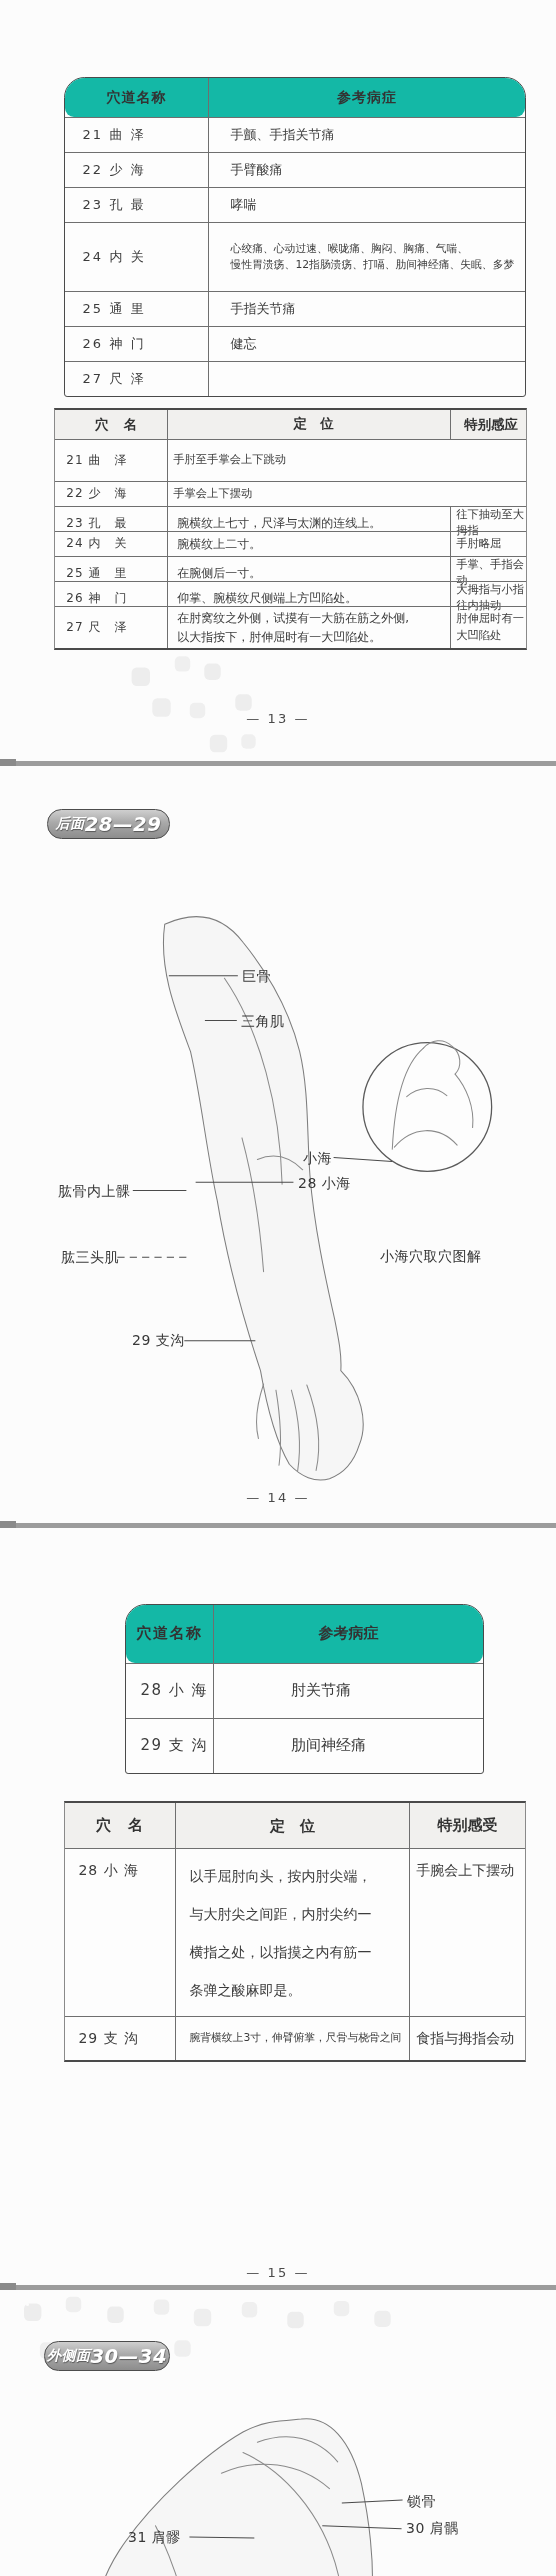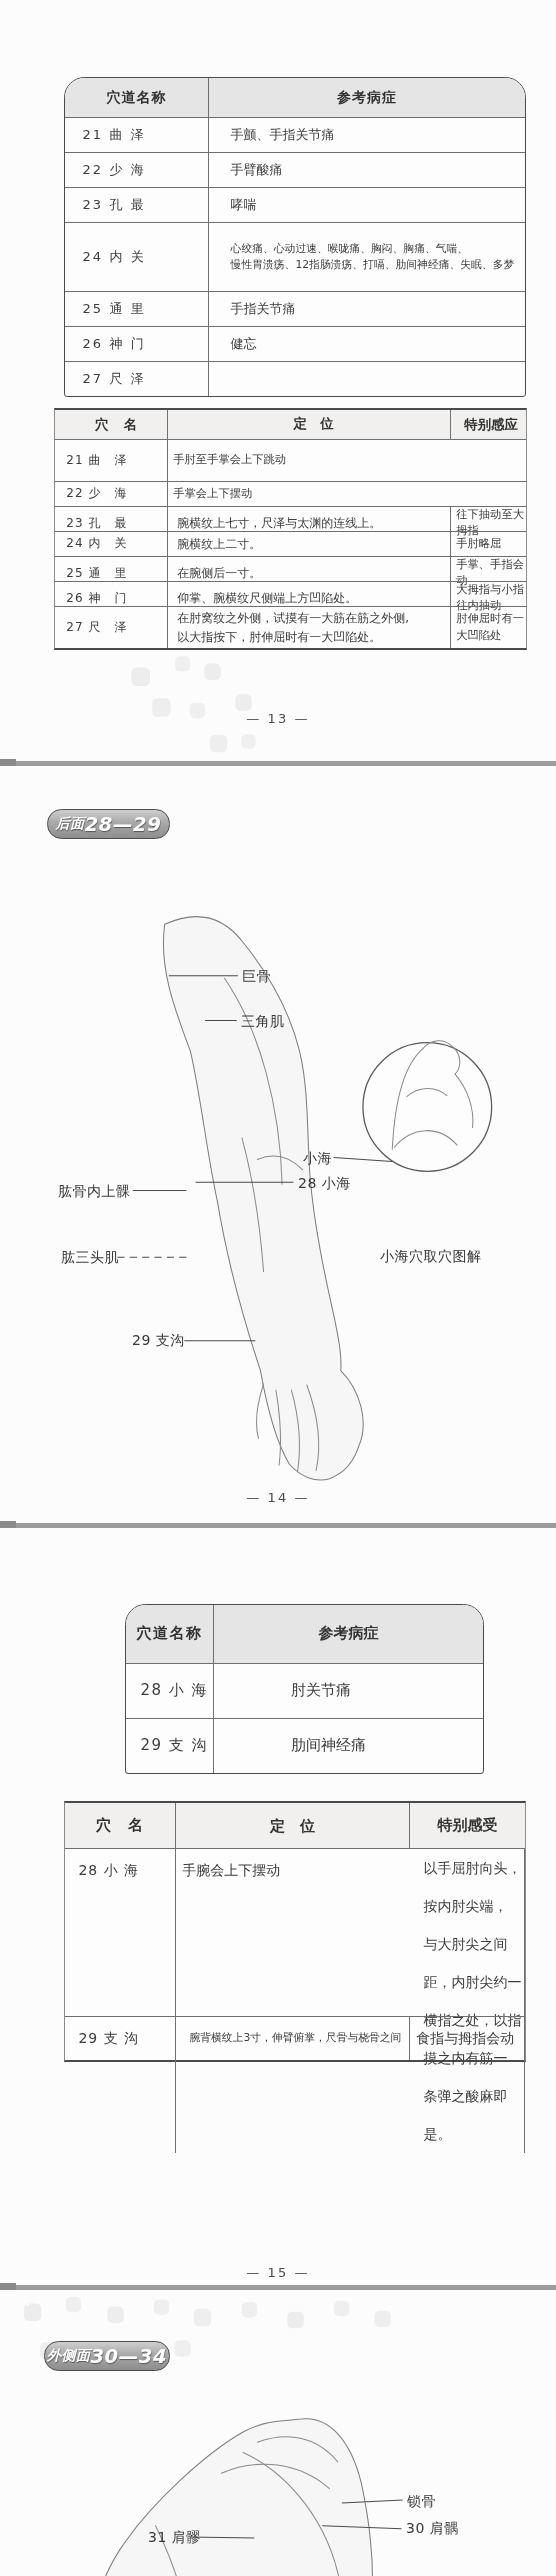--- a/index.html
+++ b/index.html
@@ -11,21 +11,21 @@
   }
   
   .divider{position:absolute;left:0;width:556px;height:5.2px;background:#9c9c9c;}
   .divider .notch{position:absolute;left:0;top:-2.1px;width:15.5px;height:7.2px;background:#8a8a8a;}
   
   .tbl{position:absolute;background:#fdfdfd;}
   .tbl .tr{display:grid;position:relative;}
   .tbl .tr + .tr{border-top:0.5px solid #6f6f6f;}
   .tbl .td{display:flex;align-items:center;white-space:pre-line;line-height:1.45;}
   .rounded{border:1px solid #4a4a4a;border-radius:20.6px 20.6px 3.1px 3.1px;overflow:hidden;}
-  .rounded .th{background:#e5e5e5;}
+  .rounded .th{background:#14b8a6;border-radius:9px;}
   .dbl{border-top:2.6px double #4a4a4a;border-bottom:2.6px double #4a4a4a;
        border-left:0.5px solid #8a8a8a;border-right:0.5px solid #8a8a8a;}
   .dbl .th{background:#f1f0ee;}
   .th .td{font-weight:700;color:#333;justify-content:center;}
   
   .t1-13{left:64px;top:77px;width:460px;}
   .t1-13 .tr{grid-template-columns:144px 1fr;}
   .t1-13 .td{font-size:13px;}
   .t1-13 .td.name{padding-left:17.5px;border-right:0.5px solid #6f6f6f;letter-spacing:2.1px;}
   .t1-13 .td.sym{padding-left:21.6px;}
@@ -231,25 +231,25 @@
   </div>
 
   <div class="tbl dbl t2-15">
     <div class="tr th" style="height:45px">
       <div class="td name" style="padding-left:0;justify-content:center">穴　名</div>
       <div class="td loc" style="padding-left:0;justify-content:center">定　位</div>
       <div class="td feel" style="padding-left:0;justify-content:center">特别感受</div>
     </div>
     <div class="tr" style="height:167px">
       <div class="td name">28 小 海</div>
-      <div class="td feel">手腕会上下摆动</div>
       <div class="td loc">以手屈肘向头，按内肘尖端，
 与大肘尖之间距，内肘尖约一
 横指之处，以指摸之内有筋一
 条弹之酸麻即是。</div>
+      <div class="td feel">手腕会上下摆动</div>
     </div>
     <div class="tr r29" style="height:43px">
       <div class="td name">29 支 沟</div>
       <div class="td loc sm">腕背横纹上3寸，伸臂俯掌，尺骨与桡骨之间</div>
       <div class="td feel">食指与拇指会动</div>
     </div>
   </div>
 
   <div class="pg" style="top:2265px">— 15 —</div>
 
@@ -308,16 +308,16 @@
     <path class="ln" d="M734,5702 C810,5714 948,5716 1024,5698"></path>
     <path class="ln" d="M812,5588 C790,5596 778,5614 786,5632 C794,5648 818,5652 834,5642"></path>
     <path class="ln" d="M840,5600 C880,5608 902,5630 898,5660 C894,5688 868,5702 842,5696"></path>
     <path class="ln" d="M856,5610 C888,5620 904,5640 900,5664"></path>
     <path class="ln" d="M830,5652 C846,5668 868,5676 888,5672"></path>
     <polyline class="lead" points="826,5542 900,5542 940,5594"></polyline>
   </svg>
 
   <div class="lbl" style="left:407px;top:2493px">锁骨</div>
   <div class="lbl" style="left:406px;top:2520px">30 肩髃</div>
-  <div class="lbl" style="left:148px;top:2529px">31 肩髎</div>
+  <div class="lbl" style="left:128px;top:2529px">31 肩髎</div>
 
 </div>
 
 
 </body></html>

